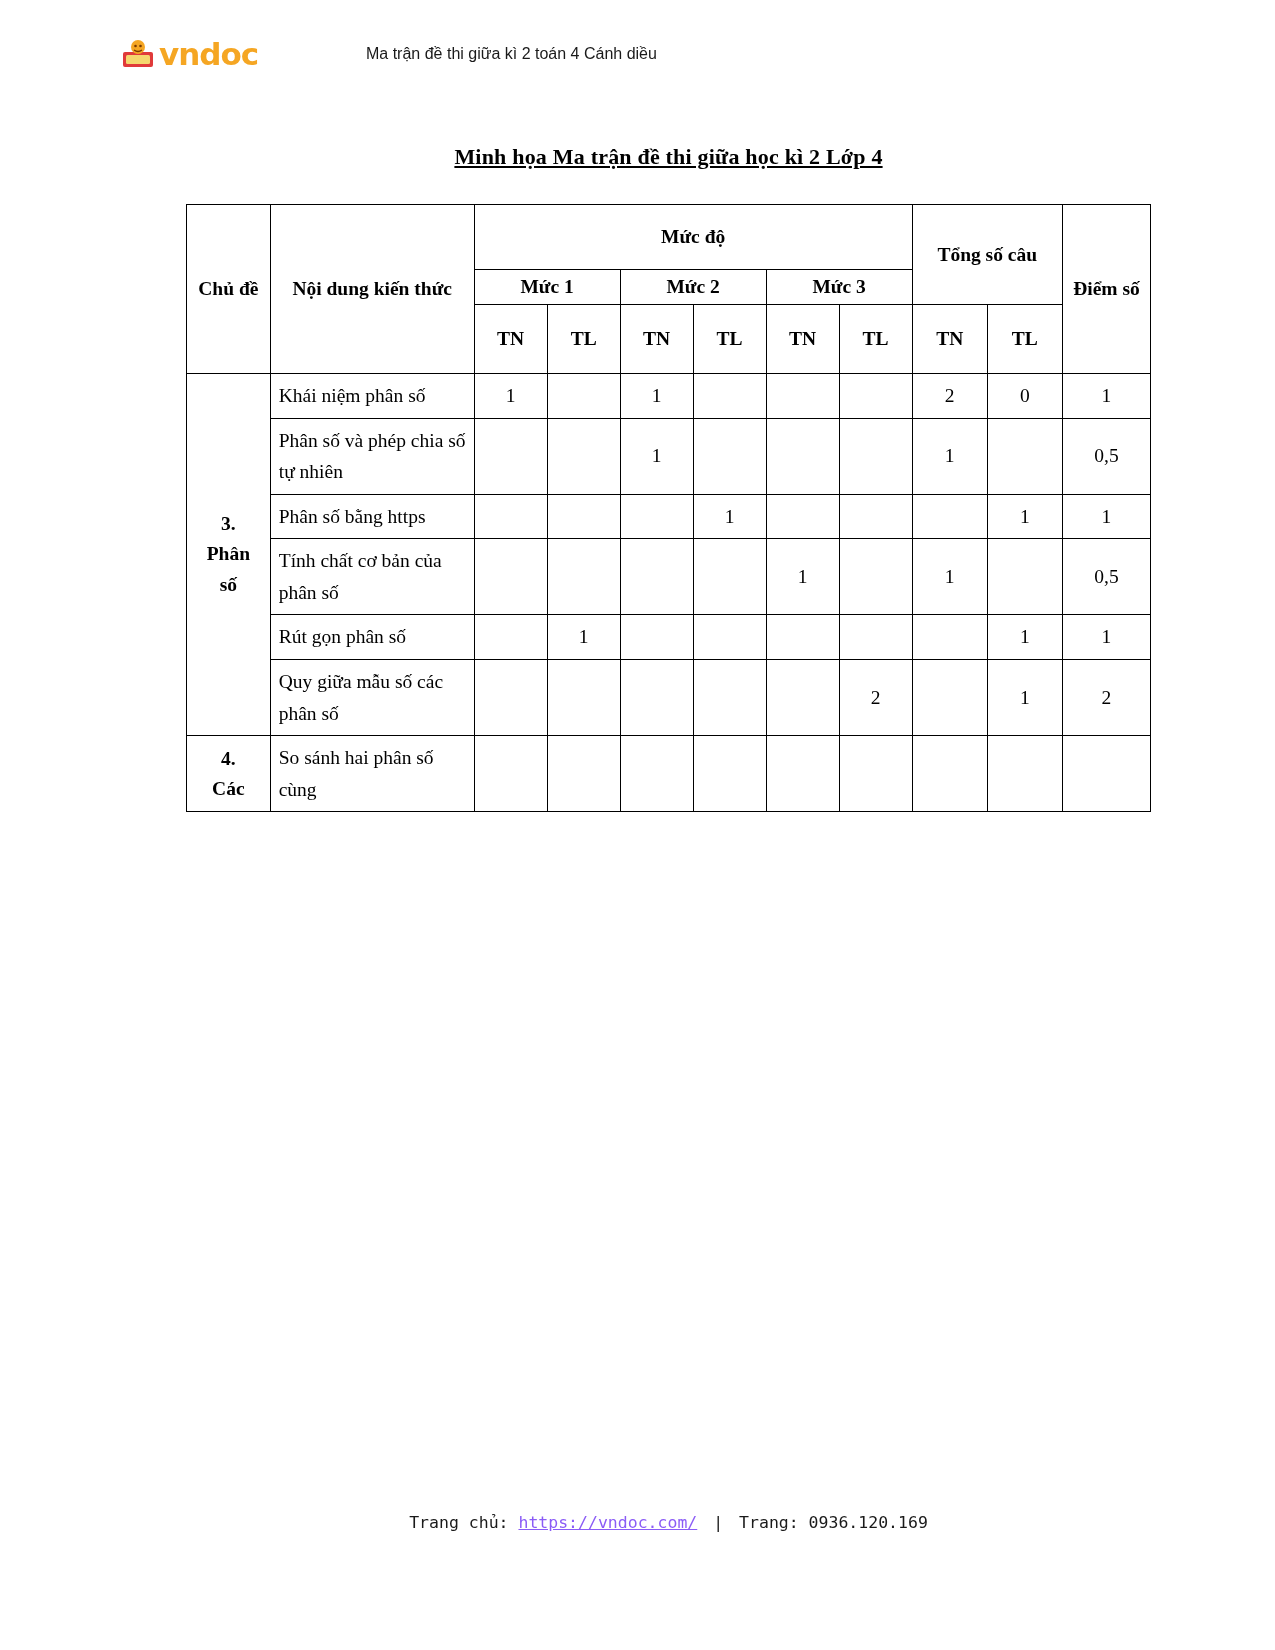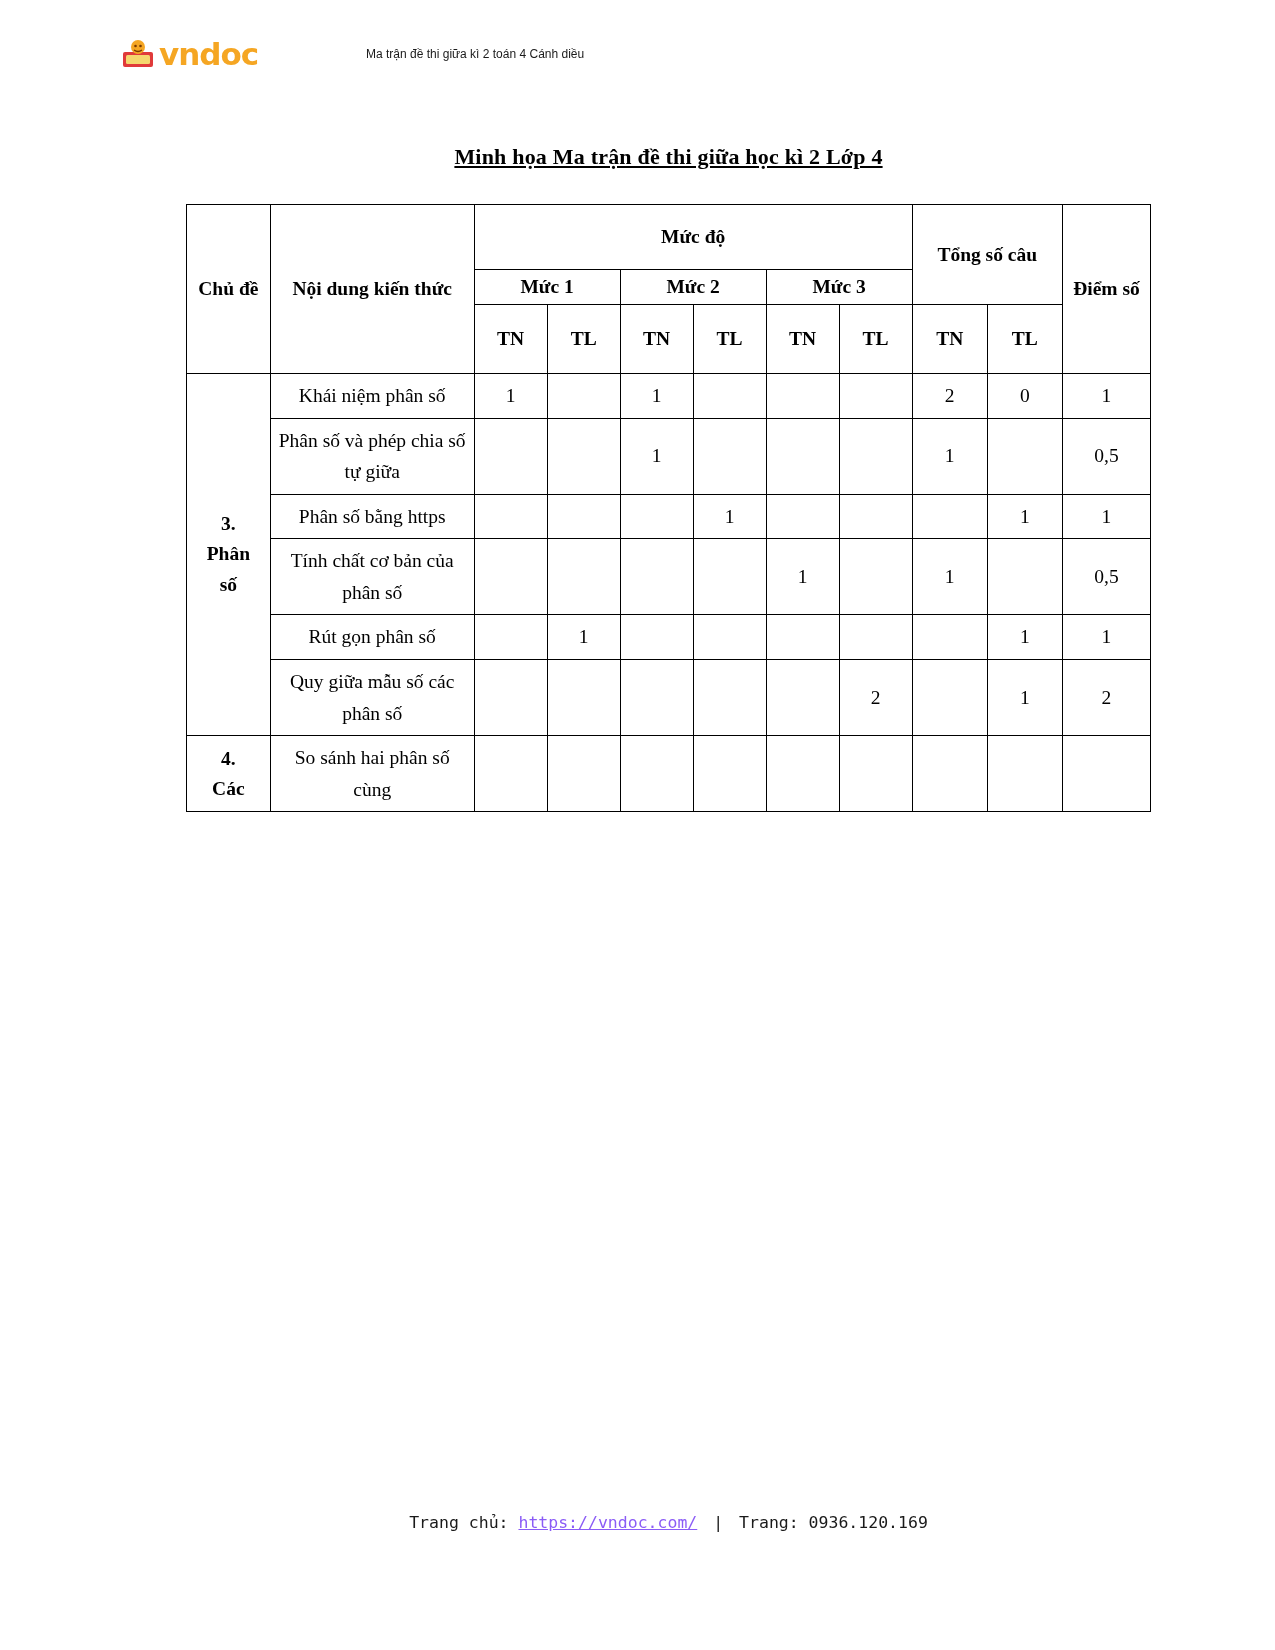--- a/index.html
+++ b/index.html
@@ -47,21 +47,21 @@
     font-size: 31px;
     color: #f5a623;
     letter-spacing: -1px;
     line-height: 1;
   }
   .header-title {
     flex: 1;
     text-align: left;
     padding-left: 70px;
     font-family: "Liberation Sans", sans-serif;
-    font-size: 12px;
+    font-size: 16px;
     color: #1a1a1a;
   }
 
   
   .doc-title {
     text-align: center;
     font-weight: bold;
     font-size: 22px;
     margin-top: 55px;
     letter-spacing: .2px;
@@ -97,21 +97,21 @@
     text-align: center;
     font-size: 19.5px;
   }
   td.topic {
     text-align: center;
     font-weight: bold;
     font-size: 19.5px;
     line-height: 1.55;
   }
   td.content {
-    text-align: center;
+    text-align: left;
     font-size: 19.5px;
     line-height: 1.62;
     padding-left: 12px;
   }
   .h-chude { width: 78px; }
   .h-noidung { width: 190px; }
   .h-tn { width: 68px; }
   .h-tl { width: 68px; }
   .h-tong-tn { width: 70px; }
   .h-tong-tl { width: 70px; }
@@ -208,21 +208,21 @@
           <td class="num"></td>
           <td class="num">1</td>
           <td class="num"></td>
           <td class="num"></td>
           <td class="num"></td>
           <td class="num">2</td>
           <td class="num">0</td>
           <td class="num">1</td>
         </tr>
         <tr>
-          <td class="content">Phân số và phép chia số tự giữa</td>
+          <td class="content">Phân số và phép chia số tự nhiên</td>
           <td class="num"></td>
           <td class="num"></td>
           <td class="num">1</td>
           <td class="num"></td>
           <td class="num"></td>
           <td class="num"></td>
           <td class="num">1</td>
           <td class="num"></td>
           <td class="num">0,5</td>
         </tr>

